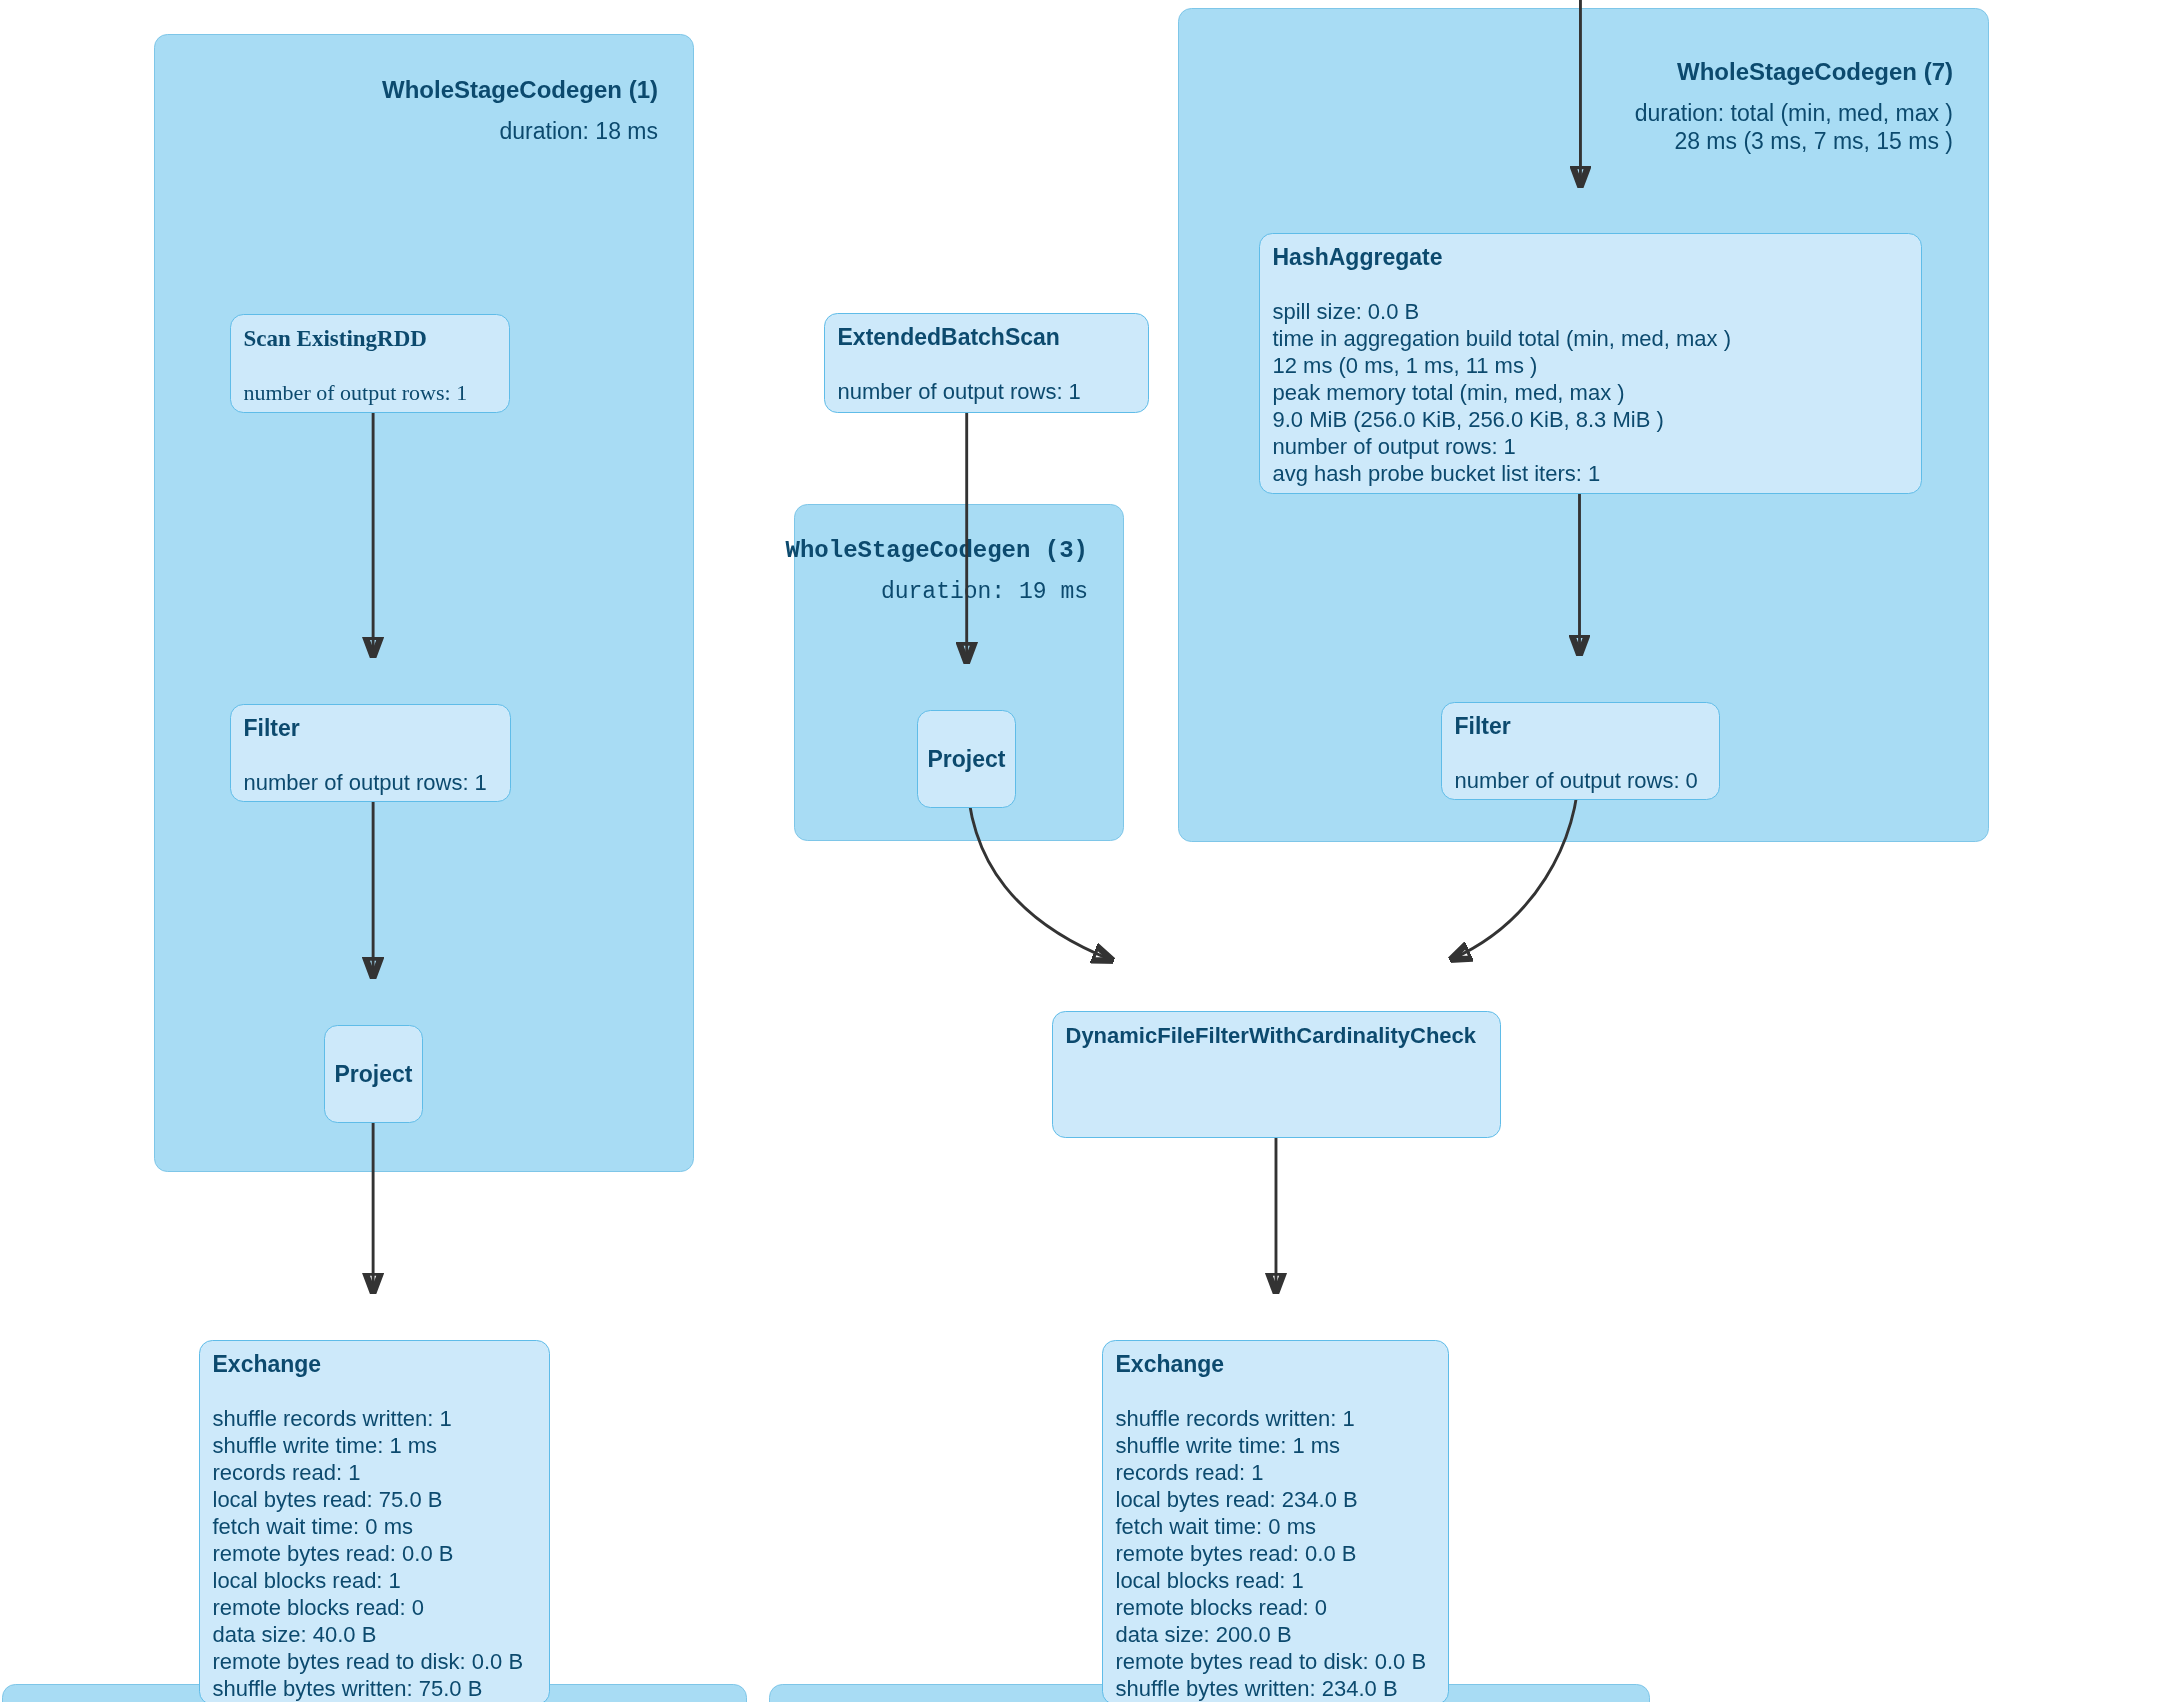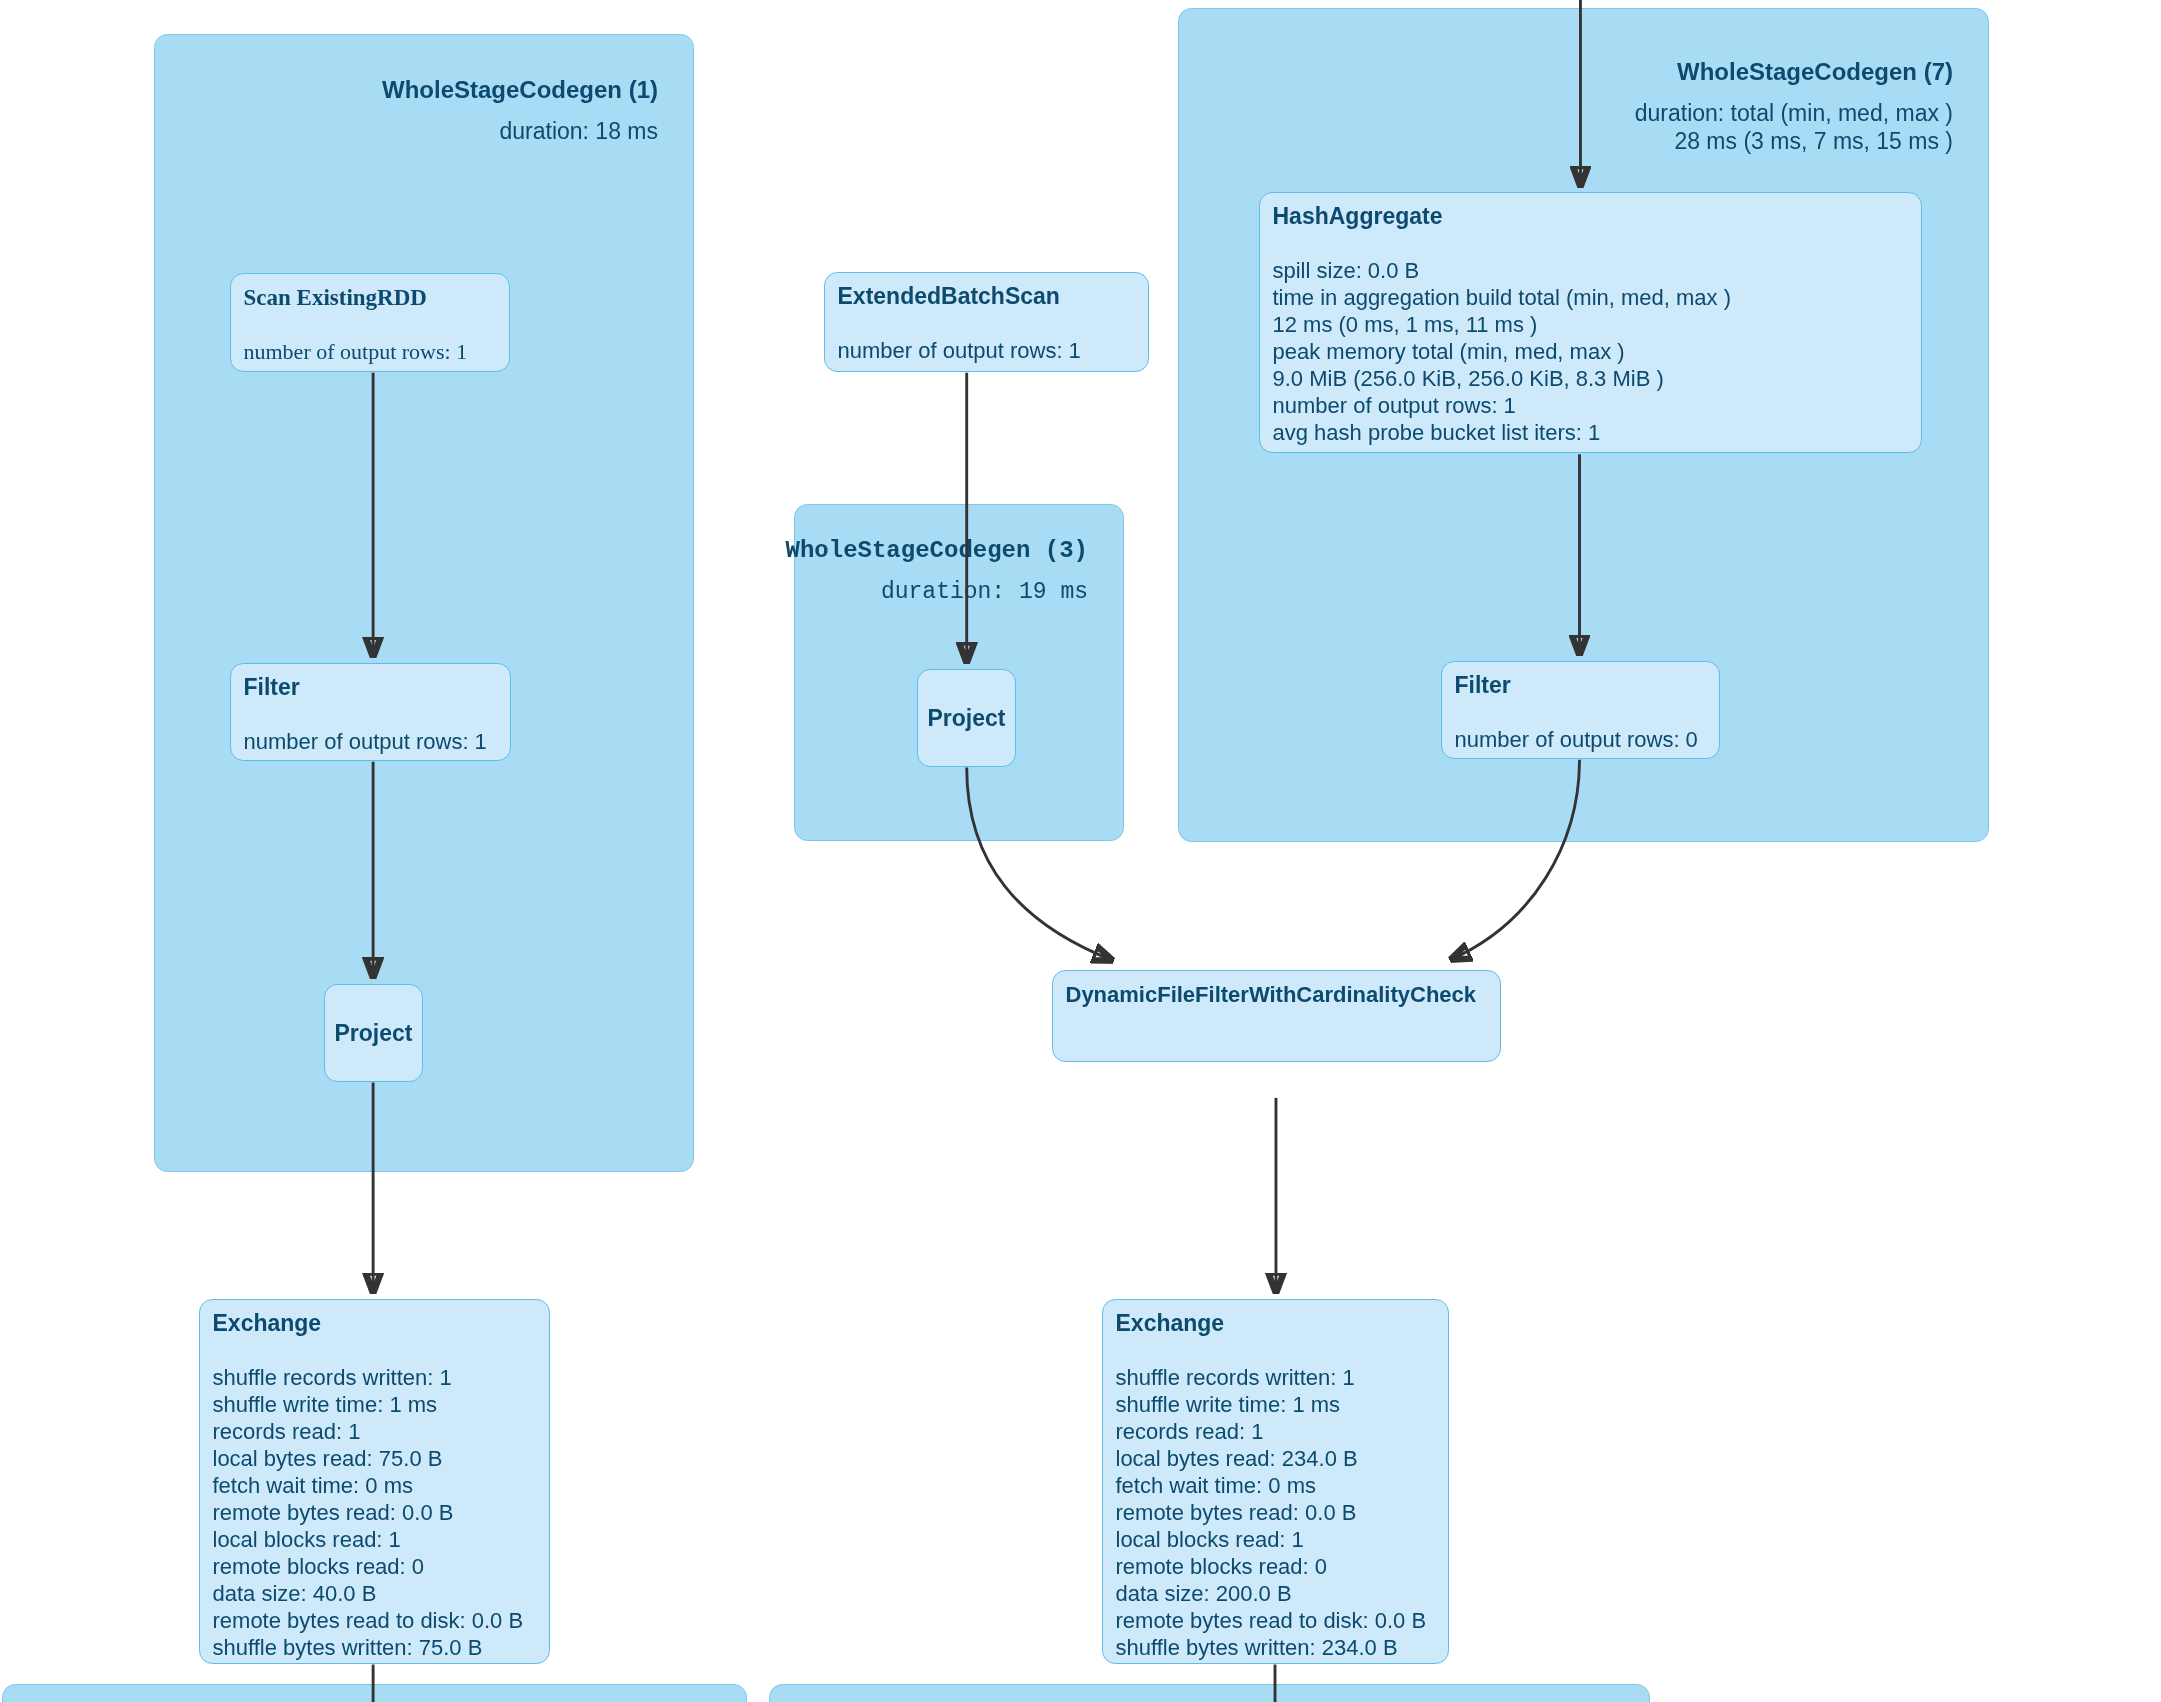--- a/index.html
+++ b/index.html
@@ -57,20 +57,21 @@
   
   .node {
     position: absolute;
     background: #cde9fa;
     border: 1.9px solid #5fbce8;
     border-radius: 13.4px;
     box-sizing: border-box;
     padding: 9.6px 12.5px;
     z-index: 10;
     overflow: hidden;
+    margin-top: 41px;
   }
   .node-title {
     font-size: 23px;
     font-weight: bold;
     line-height: 27px;
     white-space: nowrap;
   }
   .node-metrics { margin-top: 27px; }
   .node-metrics .metric-line {
     font-size: 22px;
@@ -198,21 +199,21 @@
       </div>
   </div>
 
   <div class="node" style="left:1441px; top:661px; width:279px; height:98px;">
     <div class="node-title">Filter</div>
     <div class="node-metrics">
         <div class="metric-line">number of output rows: 0</div>
       </div>
   </div>
 
-  <div class="node" style="left:1052px; top:970px; width:449px; height:92px;">
+  <div class="node" style="left:1052px; top:970px; width:449px; height:127px;">
     <div class="node-title" style="font-size:22px;">DynamicFileFilterWithCardinalityCheck</div>
   </div>
 
   <div class="node" style="left:1102px; top:1299px; width:347px; height:365px;">
     <div class="node-title">Exchange</div>
     <div class="node-metrics">
         <div class="metric-line">shuffle records written: 1</div>
         <div class="metric-line">shuffle write time: 1 ms</div>
         <div class="metric-line">records read: 1</div>
         <div class="metric-line">local bytes read: 234.0 B</div>

